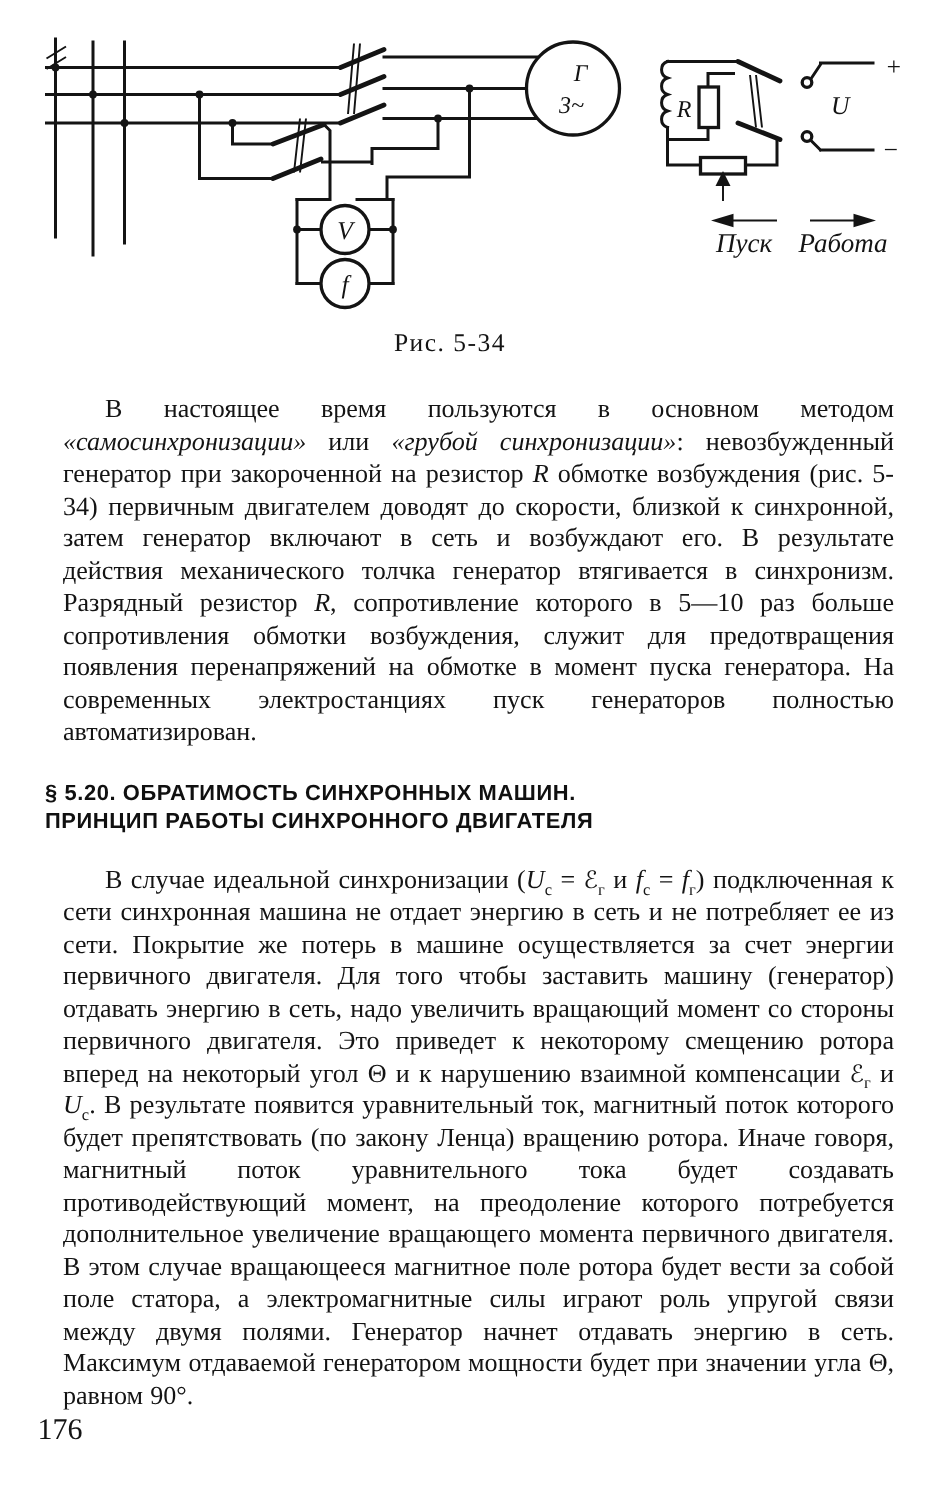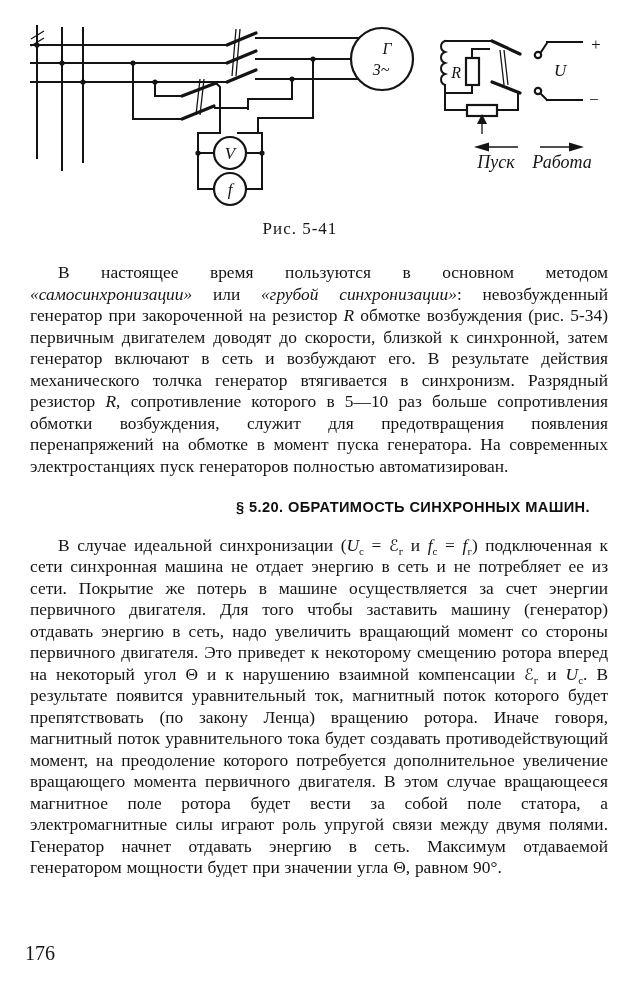--- a/index.html
+++ b/index.html
@@ -6,29 +6,29 @@
   body{
     width:633px;height:1000px;background:#ffffff;position:relative;
     font-family:"Liberation Serif",serif;color:#141414;overflow:hidden;
   }
   .page{position:absolute;inset:0;padding:22px 25px 0 30px;box-sizing:border-box;}
   .figure{width:580px;height:190px;}
   .figure svg{display:block;}
   .caption{width:540px;text-align:center;font-size:17px;margin-top:7px;letter-spacing:1px;}
   p.body{
     font-size:17.4px;line-height:21.5px;text-align:justify;text-indent:28px;
-    margin:0;hyphens:auto;-webkit-hyphens:auto;word-spacing:0.5px;
+    margin:12px;hyphens:auto;-webkit-hyphens:auto;word-spacing:0.5px;
   }
   p.body i{font-style:italic;}
   p.body sub{font-size:11px;font-style:normal;line-height:0;}
   .scriptE{font-family:"DejaVu Sans",sans-serif;font-style:italic;font-size:0.92em;}
   #para1{margin-top:23px;}
   .heading{
     font-family:"Liberation Sans",sans-serif;font-weight:bold;font-size:14.6px;
-    line-height:19.5px;text-align:right;margin:21px 0 0 0;letter-spacing:0.4px;
+    line-height:19.5px;text-align:left;margin:21px 0 0 0;letter-spacing:0.4px;
     color:#101010;width:560px;
   }
   #para2{margin-top:17px;}
   #para3{margin-top:0;}
   .page-number{position:absolute;left:25px;top:942px;font-size:20px;}
   
   .w{stroke:#141414;stroke-width:2;fill:none;stroke-linecap:square;}
   .blade{stroke:#141414;stroke-width:3.2;fill:none;stroke-linecap:round;}
   .thin{stroke:#141414;stroke-width:1.3;fill:none;}
   .dot{fill:#141414;stroke:none;}
@@ -129,26 +129,27 @@
         </g>
         <g>
           <path class="thin" d="M510,125 H548"></path>
           <polygon class="arrowhead" points="554,125 539,120.5 539,129.5"></polygon>
           <text class="lbl" x="532" y="146" font-size="18" text-anchor="middle">Работа</text>
         </g>
       </g>
     </svg>
   </div>
 
-  <div class="caption">Рис. 5-41</div>
+  <div class="caption">Рис. 5-34</div>
 
   <p class="body" id="para1">В настоящее время пользуются в основном методом <i>«самосинхронизации»</i> или <i>«грубой синхронизации»</i>: невозбужденный генератор при закороченной на резистор <i>R</i> обмотке возбуждения (рис. 5-34) первичным двигателем доводят до скорости, близкой к синхронной, затем генератор включают в сеть и возбуждают его. В результате действия механического толчка генератор втягивается в синхронизм. Разрядный резистор <i>R</i>, сопротивление которого в 5—10 раз больше сопротивления обмотки возбуждения, служит для предотвращения появления перенапряжений на обмотке в момент пуска генератора. На современных электростанциях пуск генераторов полностью автоматизирован.</p>
 
   <h2 class="heading">
     <span>§ 5.20. ОБРАТИМОСТЬ СИНХРОННЫХ МАШИН.</span><br>
+    <span>ПРИНЦИП РАБОТЫ СИНХРОННОГО ДВИГАТЕЛЯ</span>
   </h2>
 
   <p class="body" id="para2">В случае идеальной синхронизации (<i>U</i><sub>с</sub> = <span class="scriptE">ℰ</span><sub>г</sub> и <i>f</i><sub>с</sub> = <i>f</i><sub>г</sub>) подключенная к сети синхронная машина не отдает энергию в сеть и не потребляет ее из сети. Покрытие же потерь в машине осуществляется за счет энергии первичного двигателя. Для того чтобы заставить машину (генератор) отдавать энергию в сеть, надо увеличить вращающий момент со стороны первичного двигателя. Это приведет к некоторому смещению ротора вперед на некоторый угол Θ и к нарушению взаимной компенсации <span class="scriptE">ℰ</span><sub>г</sub> и <i>U</i><sub>с</sub>. В результате появится уравнительный ток, магнитный поток которого будет препятствовать (по закону Ленца) вращению ротора. Иначе говоря, магнитный поток уравнительного тока будет создавать противодействующий момент, на преодоление которого потребуется дополнительное увеличение вращающего момента первичного двигателя. В этом случае вращающееся магнитное поле ротора будет вести за собой поле статора, а электромагнитные силы играют роль упругой связи между двумя полями. Генератор начнет отдавать энергию в сеть. Максимум отдаваемой генератором мощности будет при значении угла Θ, равном 90°.</p>
 
 
   <div class="page-number">176</div>
 
 </div>
 
 </body></html>

